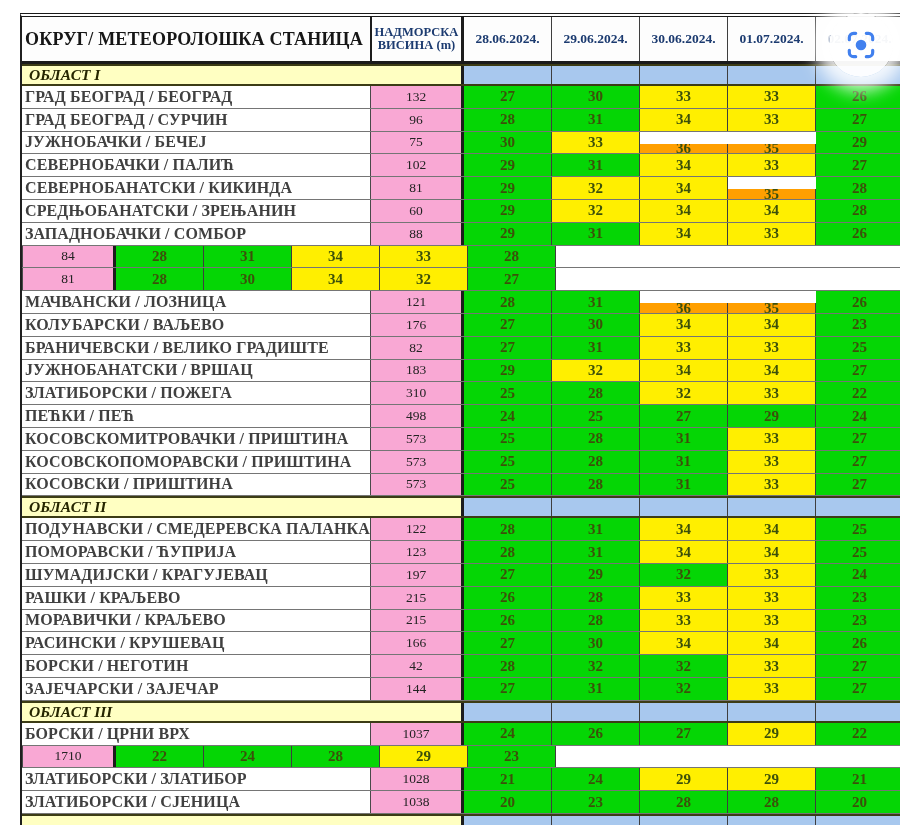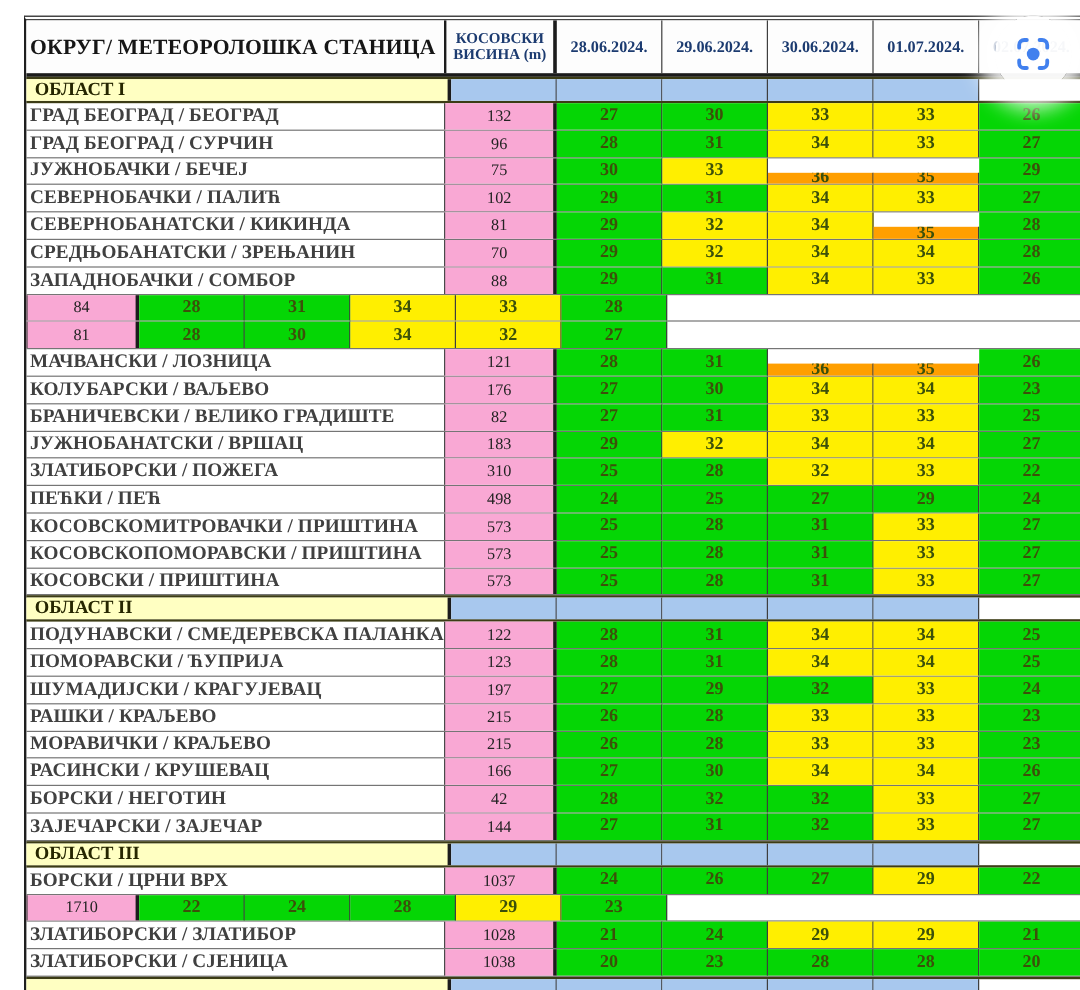--- a/index.html
+++ b/index.html
@@ -15,21 +15,21 @@
     background:#fff;
   }
   .row{display:flex;box-sizing:border-box;border-bottom:1px solid #757575;}
   .cell{
     box-sizing:border-box;flex:0 0 auto;display:flex;align-items:center;justify-content:center;
     overflow:hidden;white-space:nowrap;
   }
   .c-station{width:348px;justify-content:flex-start;padding-left:3px;}
   .c-alt{width:94px;border-left:1px solid #4a4a4a;border-right:3px solid #1c1c1c;}
   .c-date{width:88px;border-right:1px solid #3e3e3e;}
-  .c-label{width:354px;justify-content:flex-start;padding-left:7px;border-right:3px solid #1c1c1c;}
+  .c-label{width:442px;justify-content:flex-start;padding-left:7px;border-right:3px solid #1c1c1c;font-style:italic;}
 
   
   .header-row{height:47px;border-bottom:3px solid #1b1b1b;background:#fdfdfd;}
   .header-row .c-station{font-size:18px;font-weight:bold;color:#161616;letter-spacing:.2px;}
   .header-row .c-alt{flex-direction:column;line-height:1.05;font-size:12.5px;font-weight:bold;color:var(--navy,#1c3b70);border-left:2px solid #1c1c1c;}
   .date-h{font-size:13.5px;font-weight:bold;color:var(--navy,#1c3b70);}
 
   
   .section-row{height:22px;border-top:2px solid #3c3c15;border-bottom:2px solid #3c3c15;}
   .section-row .c-label,.partial-row .c-label{background:var(--secyellow,#ffffc2);font-size:15.5px;font-weight:bold;color:#262600;}
@@ -54,21 +54,21 @@
   }
   .lens-badge svg{display:block;}
 </style>
 </head>
 <body>
 
 <div class="table-wrap">
   <div class="row header-row">
     <div class="cell c-station">ОКРУГ/ МЕТЕОРОЛОШКА СТАНИЦА</div>
     <div class="cell c-alt">
-      <span>КОСОВСКИ</span>
+      <span>НАДМОРСКА</span>
       <span>ВИСИНА (m)</span>
     </div>
     <div id="date-headers" style="display:contents"><div class="cell c-date date-h">28.06.2024.</div><div class="cell c-date date-h">29.06.2024.</div><div class="cell c-date date-h">30.06.2024.</div><div class="cell c-date date-h">01.07.2024.</div><div class="cell c-date date-h">02.07.2024.</div></div>
   </div>
   <div id="table-body" style="display:contents"><div class="row section-row">
         <div class="cell c-label">ОБЛАСТ I</div>
         <div class="cell c-date sec-blue"></div>
         <div class="cell c-date sec-blue"></div>
         <div class="cell c-date sec-blue"></div>
         <div class="cell c-date sec-blue"></div>
@@ -108,21 +108,21 @@
       </div><div class="row data-row">
         <div class="cell c-station station">СЕВЕРНОБАНАТСКИ / КИКИНДА</div>
         <div class="cell c-alt alt">81</div>
         <div class="cell c-date temp bg-g">29</div>
         <div class="cell c-date temp bg-y">32</div>
         <div class="cell c-date temp bg-y">34</div>
         <div class="cell c-date temp bg-o">35</div>
         <div class="cell c-date temp bg-g">28</div>
       </div><div class="row data-row">
         <div class="cell c-station station">СРЕДЊОБАНАТСКИ / ЗРЕЊАНИН</div>
-        <div class="cell c-alt alt">70</div>
+        <div class="cell c-alt alt">60</div>
         <div class="cell c-date temp bg-g">29</div>
         <div class="cell c-date temp bg-y">32</div>
         <div class="cell c-date temp bg-y">34</div>
         <div class="cell c-date temp bg-y">34</div>
         <div class="cell c-date temp bg-g">28</div>
       </div><div class="row data-row">
         <div class="cell c-station station">ЗАПАДНОБАЧКИ / СОМБОР</div>
         <div class="cell c-alt alt">88</div>
         <div class="cell c-date temp bg-g">29</div>
         <div class="cell c-date temp bg-g">31</div>

